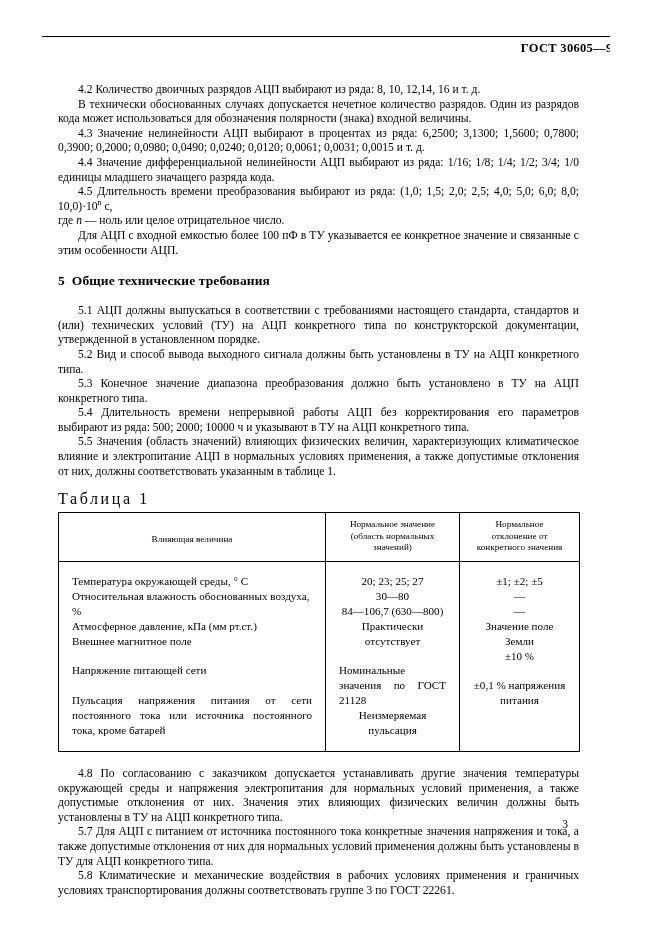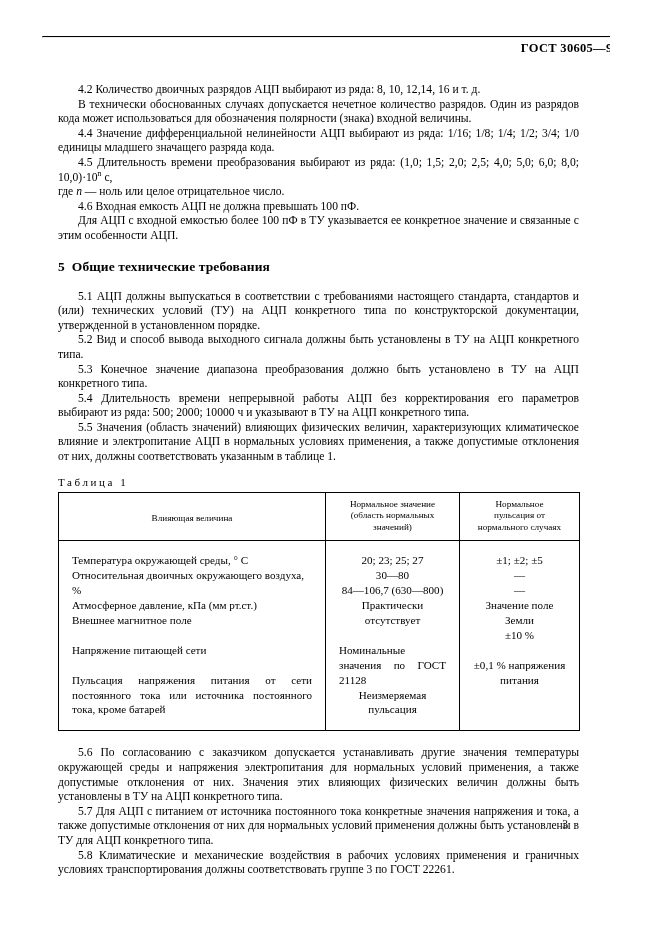--- a/index.html
+++ b/index.html
@@ -66,21 +66,21 @@
   p.noindent { text-indent: 0; }
 
   .spacer-lg { height: 15px; }
   .spacer-md { height: 11px; }
 
   sup.pow { font-size: 0.68em; vertical-align: super; line-height: 0; }
   i.var { font-style: italic; }
 
   
   .tbl-caption {
-    font-size: 11px;
+    font-size: 16px;
     letter-spacing: 2.6px;
     margin: 0 0 4px 0;
   }
   table.t1 {
     border-collapse: collapse;
     width: 521px;
     table-layout: fixed;
     font-size: 10.6px;
   }
   table.t1 th, table.t1 td {
@@ -134,28 +134,28 @@
   <div class="body-block">
 
 
     <div class="spacer-lg"></div>
 
 
     <p class="para indent">4.2  Количество двоичных разрядов АЦП выбирают из ряда: 8, 10, 12,14, 16 и т. д.</p>
 
     <p class="para indent">В технически обоснованных случаях допускается нечетное количество разрядов. Один из разрядов кода может использоваться для обозначения полярности (знака) входной величины.</p>
 
+    <p class="para indent">4.3  Значение нелинейности АЦП выбирают в процентах из ряда: 6,2500; 3,1300; 1,5600; 0,7800; 0,3900; 0,2000; 0,0980; 0,0490; 0,0240; 0,0120; 0,0061; 0,0031; 0,0015 и т. д.</p>
 
     <p class="para indent">4.4  Значение дифференциальной нелинейности АЦП выбирают из ряда: 1/16; 1/8; 1/4; 1/2; 3/4; 1/0 единицы младшего значащего разряда кода.</p>
 
     <p class="para indent"><span>4.5  Длительность времени преобразования выбирают из ряда: (1,0; 1,5; 2,0; 2,5; 4,0; 5,0; 6,0; 8,0; 10,0)·10</span><sup class="pow">n</sup><span> с,</span></p>
 
     <p class="para noindent"><span>где </span><i class="var">n</i><span> — ноль или целое отрицательное число.</span></p>
 
-    <p class="para indent">4.6  Входная емкость АЦП не должна превышать 100 пФ.</p>
 
     <p class="para indent">Для АЦП с входной емкостью более 100 пФ в ТУ указывается ее конкретное значение и связанные с этим особенности АЦП.</p>
 
     <div class="spacer-lg"></div>
 
     <h2 class="sec">
       <span class="num">5</span><span>Общие технические требования</span>
     </h2>
 
     <div class="spacer-lg"></div>
@@ -179,31 +179,31 @@
       <thead>
         <tr>
           <th class="c1">Влияющая величина</th>
           <th>
             <div>Нормальное значение</div>
             <div>(область нормальных</div>
             <div>значений)</div>
           </th>
           <th>
             <div>Нормальное</div>
-            <div>пульсация от</div>
-            <div>нормального случаях</div>
+            <div>отклонение от</div>
+            <div>конкретного значения</div>
           </th>
         </tr>
       </thead>
       <tbody>
         <tr>
           <td>
             <div class="tcell">
               <div class="row">Температура окружающей среды, ° С</div>
-              <div class="row">Относительная двоичных окружающего воздуха, %</div>
+              <div class="row">Относительная влажность обоснованных воздуха, %</div>
               <div class="row">Атмосферное давление, кПа (мм рт.ст.)</div>
               <div class="row">Внешнее магнитное поле</div>
               <div class="gap-row"></div>
               <div class="row">Напряжение питающей сети</div>
               <div class="gap-row"></div>
               <div class="row just">Пульсация напряжения питания от сети постоянного тока или источника постоянного тока, кроме батарей</div>
             </div>
           </td>
           <td>
             <div class="tcell center">
@@ -226,21 +226,21 @@
               <div class="gap-row"></div>
               <div class="row">±0,1 % напряжения питания</div>
             </div>
           </td>
         </tr>
       </tbody>
     </table>
 
     <div class="spacer-lg"></div>
 
-    <p class="para indent">5.6  По согласованию с заказчиком допускается устанавливать другие значения температуры окружающей среды и напряжения электропитания для нормальных условий применения, а также допустимые отклонения от них. Значения этих влияющих физических величин должны быть установлены в ТУ на АЦП конкретного типа.</p>
+    <p class="para indent">4.8  По согласованию с заказчиком допускается устанавливать другие значения температуры окружающей среды и напряжения электропитания для нормальных условий применения, а также допустимые отклонения от них. Значения этих влияющих физических величин должны быть установлены в ТУ на АЦП конкретного типа.</p>
     <p class="para indent">5.7  Для АЦП с питанием от источника постоянного тока конкретные значения напряжения и тока, а также допустимые отклонения от них для нормальных условий применения должны быть установлены в ТУ для АЦП конкретного типа.</p>
     <p class="para indent">5.8  Климатические и механические воздействия в рабочих условиях применения и граничных условиях транспортирования должны соответствовать группе 3 по ГОСТ 22261.</p>
 
   </div>
 
   <div class="pageno">3</div>
 
 </div>
 
 </body></html>

